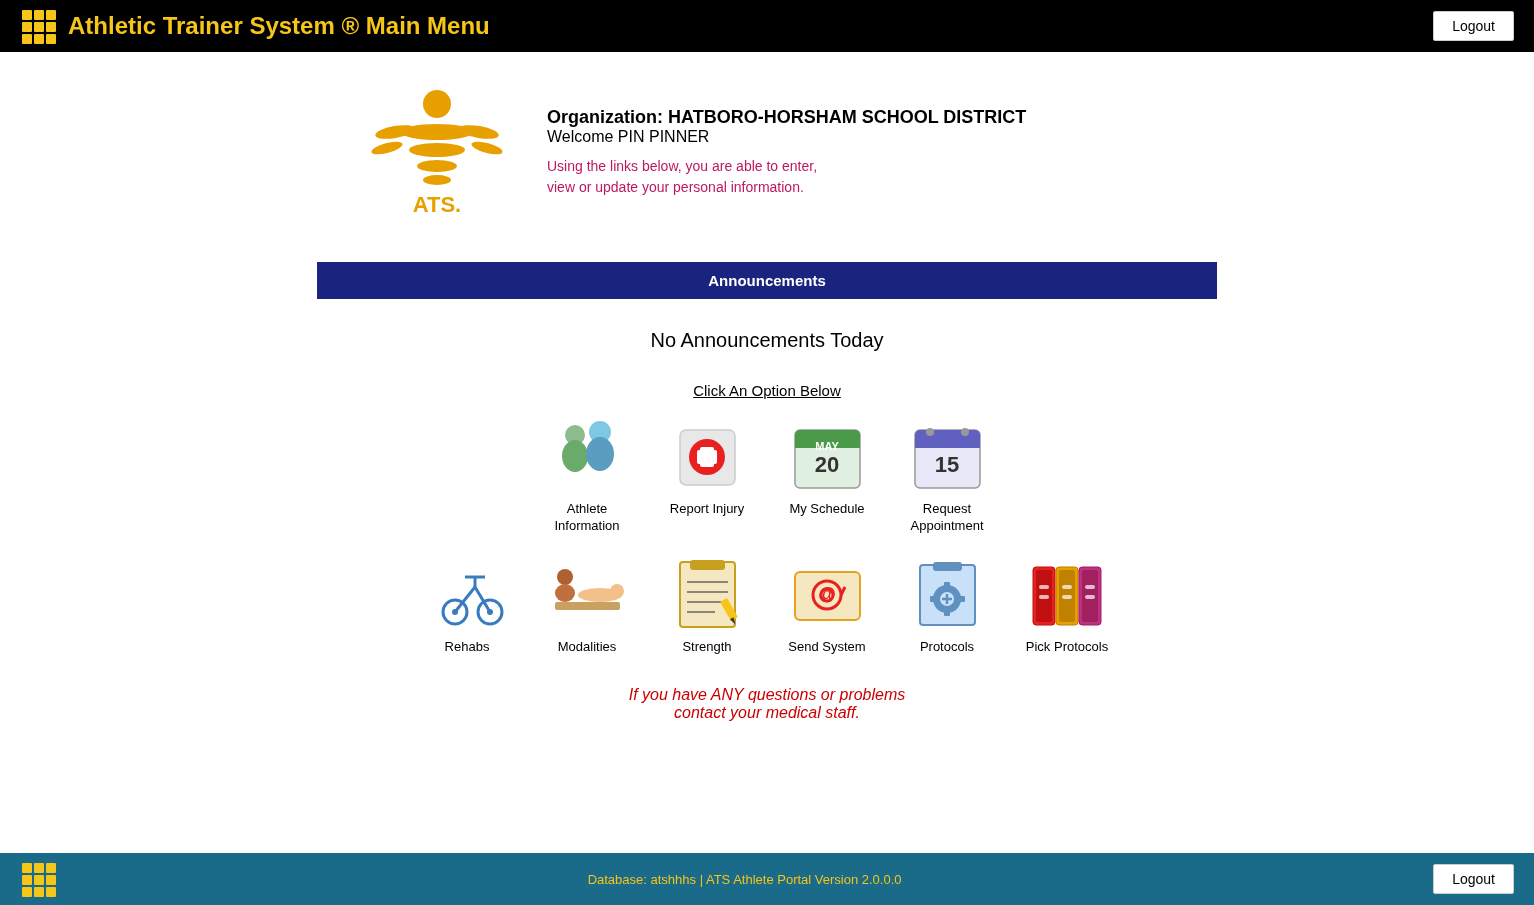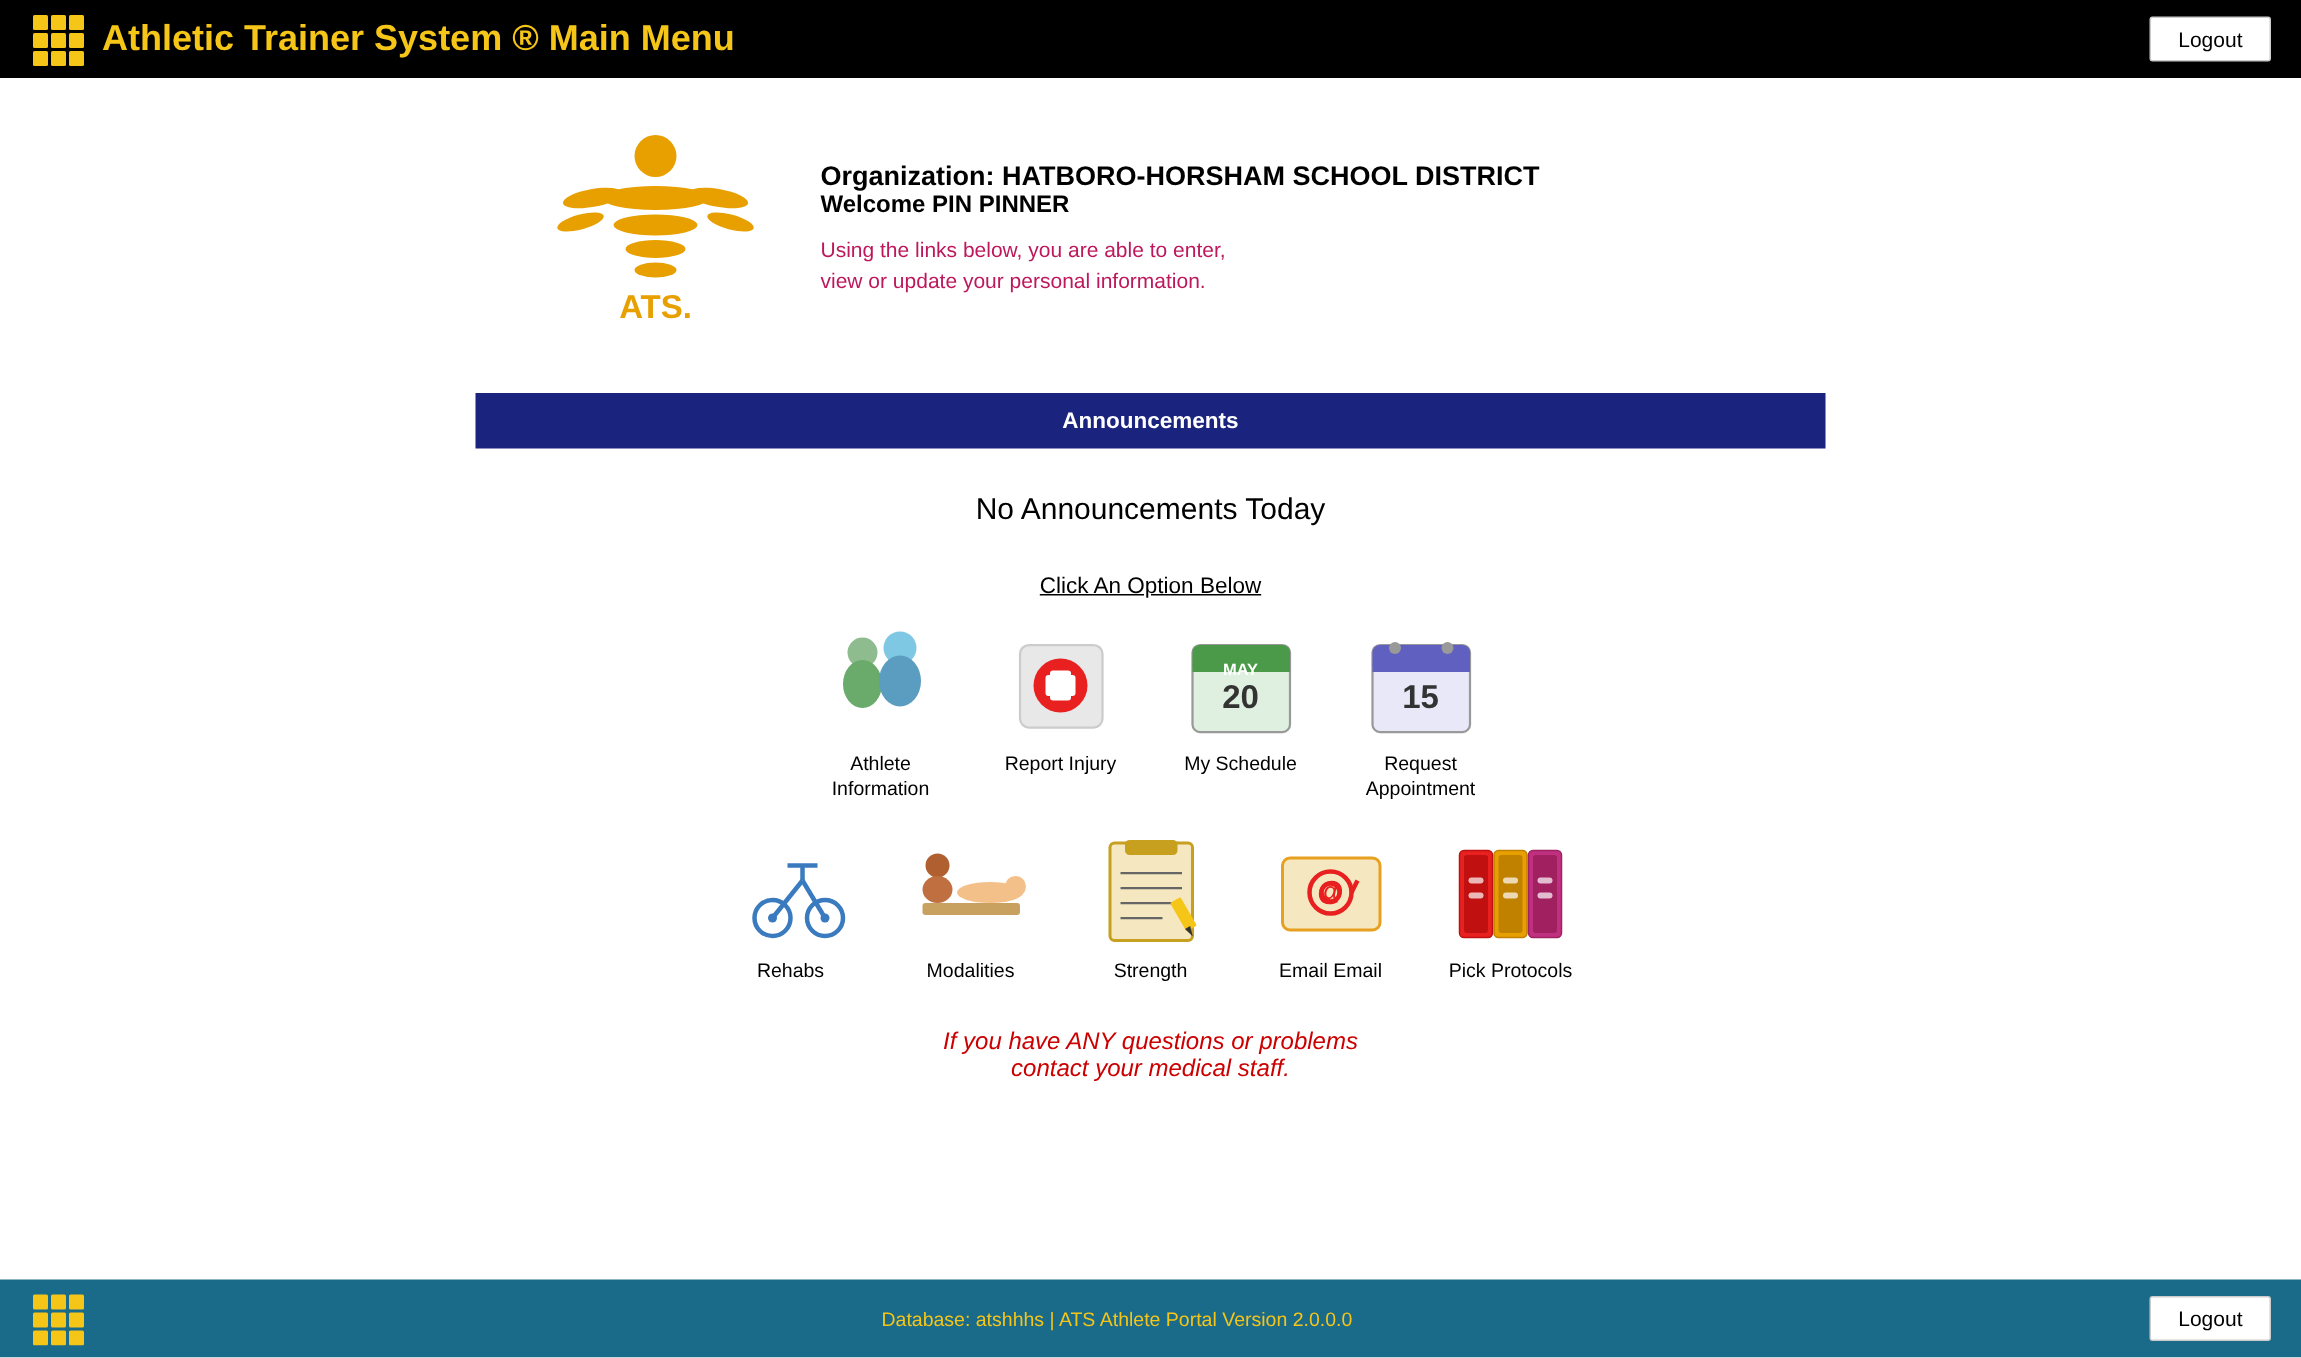--- a/index.html
+++ b/index.html
@@ -56,21 +56,21 @@
       max-width: 900px;
     }
     .org-text h2 {
       font-size: 18px;
       color: #000;
       font-weight: bold;
     }
     .org-text h3 {
       font-size: 16px;
       color: #000;
-      font-weight: bold;
+      font-weight: normal;
       margin-bottom: 10px;
     }
     .org-text p {
       font-size: 14px;
       color: #be185d;
       line-height: 1.5;
     }
 
     
     .announcements-bar {
@@ -353,23 +353,43 @@
         <div class="menu-item-icon">
           <svg width="85" height="75" viewBox="0 0 85 75" xmlns="http://www.w3.org/2000/svg">
 
             <rect x="10" y="15" width="65" height="48" rx="5" fill="#f5e8c0" stroke="#e8a020" stroke-width="2"></rect>
             <circle cx="42" cy="38" r="14" fill="none" stroke="#e82020" stroke-width="3"></circle>
             <circle cx="42" cy="38" r="6" fill="none" stroke="#e82020" stroke-width="3"></circle>
             <line x1="56" y1="38" x2="60" y2="30" stroke="#e82020" stroke-width="3"></line>
             <text x="42" y="43" text-anchor="middle" font-size="18" fill="#e82020" font-weight="bold" font-family="Arial">@</text>
           </svg>
         </div>
-        <span class="menu-item-label">Email Email</span>
-      </div>
-
+        <span class="menu-item-label">Send System</span>
+      </div>
+
+      <div class="menu-item">
+        <div class="menu-item-icon">
+          <svg width="85" height="75" viewBox="0 0 85 75" xmlns="http://www.w3.org/2000/svg">
+
+            <rect x="15" y="8" width="55" height="60" rx="3" fill="#c8e0f8" stroke="#6090c0" stroke-width="2"></rect>
+            <rect x="28" y="5" width="29" height="9" rx="3" fill="#6090c0"></rect>
+            <circle cx="42" cy="42" r="14" fill="#6090c0"></circle>
+            <circle cx="42" cy="42" r="7" fill="#c8e0f8"></circle>
+
+            <rect x="39" y="25" width="6" height="8" rx="1" fill="#6090c0"></rect>
+            <rect x="39" y="51" width="6" height="8" rx="1" fill="#6090c0"></rect>
+            <rect x="25" y="39" width="8" height="6" rx="1" fill="#6090c0"></rect>
+            <rect x="52" y="39" width="8" height="6" rx="1" fill="#6090c0"></rect>
+
+            <line x1="42" y1="37" x2="42" y2="47" stroke="#6090c0" stroke-width="2.5"></line>
+            <line x1="37" y1="42" x2="47" y2="42" stroke="#6090c0" stroke-width="2.5"></line>
+          </svg>
+        </div>
+        <span class="menu-item-label">Protocols</span>
+      </div>
 
       <div class="menu-item">
         <div class="menu-item-icon">
           <svg width="85" height="75" viewBox="0 0 85 75" xmlns="http://www.w3.org/2000/svg">
 
             <rect x="8" y="10" width="22" height="58" rx="3" fill="#e82020" stroke="#c01010" stroke-width="1"></rect>
             <rect x="11" y="13" width="16" height="52" rx="2" fill="#c01010"></rect>
             <rect x="31" y="10" width="22" height="58" rx="3" fill="#e8a000" stroke="#c08000" stroke-width="1"></rect>
             <rect x="34" y="13" width="16" height="52" rx="2" fill="#c08000"></rect>
             <rect x="54" y="10" width="22" height="58" rx="3" fill="#c03080" stroke="#a02060" stroke-width="1"></rect>

